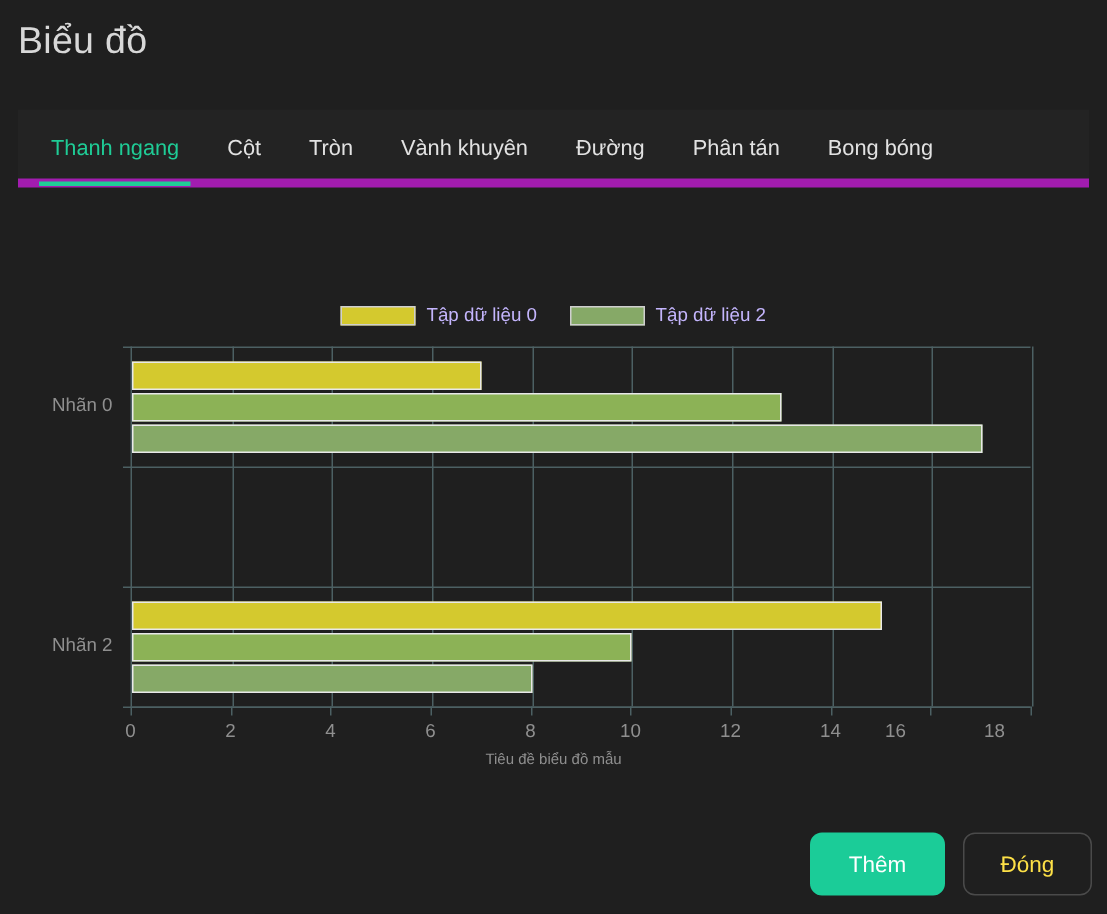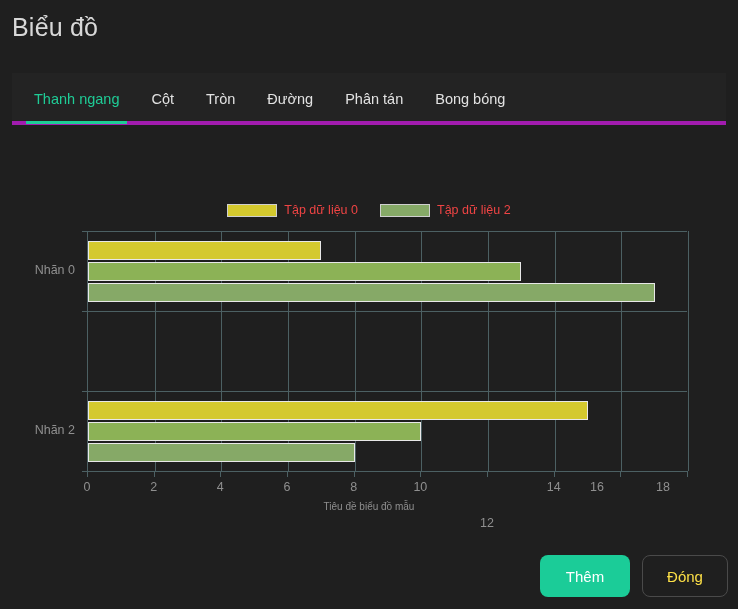--- a/index.html
+++ b/index.html
@@ -26,21 +26,21 @@
     letter-spacing: .2px;
     white-space: nowrap;
   }
 
   
   .tabbar {
     position: absolute;
     left: 12px; top: 73px;
     width: 714px; height: 52px;
     background: #232323;
-    border-bottom: 4px solid #a21caf;
+    border-bottom: 6px solid #a21caf;
   }
   .tabs-row {
     position: relative;
     display: flex;
     align-items: center;
     height: 51px;
     padding-left: 6px;
   }
   .tab {
     position: relative;
@@ -69,21 +69,21 @@
   }
   .legend {
     position: absolute;
     left: 0; top: 63px;
     width: 714px;
     display: flex;
     justify-content: center;
     align-items: center;
     gap: 22px;
     font-size: 12.5px;
-    color: #ef4444;
+    color: #c4b5fd;
   }
   .legend-item { display: flex; align-items: center; gap: 7px; }
   .legend-swatch {
     width: 50px; height: 13px;
     border: 1.5px solid #cfcfcf;
   }
 
   .plot {
     position: absolute;
     left: 75px; top: 91px;
@@ -195,20 +195,23 @@
     <div class="tabs-row" id="tabs-row">
         <div class="tab active">
           <span>Thanh ngang</span>
           <span class="tab-underline"></span>
         </div>
         <div class="tab">
           <span>Cột</span>
         </div>
         <div class="tab">
           <span>Tròn</span>
+        </div>
+        <div class="tab">
+          <span>Vành khuyên</span>
         </div>
         <div class="tab">
           <span>Đường</span>
         </div>
         <div class="tab">
           <span>Phân tán</span>
         </div>
         <div class="tab">
           <span>Bong bóng</span>
         </div>
@@ -265,21 +268,21 @@
         <div class="xtick-label" style="left: 66.6667px;">2</div>
         <div class="xtick" style="left: 133.333px;"></div>
         <div class="xtick-label" style="left: 133.333px;">4</div>
         <div class="xtick" style="left: 200px;"></div>
         <div class="xtick-label" style="left: 200px;">6</div>
         <div class="xtick" style="left: 266.667px;"></div>
         <div class="xtick-label" style="left: 266.667px;">8</div>
         <div class="xtick" style="left: 333.333px;"></div>
         <div class="xtick-label" style="left: 333.333px;">10</div>
         <div class="xtick" style="left: 400px;"></div>
-        <div class="xtick-label" style="left: 400px; margin-top: 36px;">12</div>
+        <div class="xtick-label" style="left: 400px;">12</div>
         <div class="xtick" style="left: 466.667px;"></div>
         <div class="xtick-label" style="left: 466.667px;">14</div>
         <div class="xtick" style="left: 533.333px;"></div>
         <div class="xtick-label" style="left: 510px;">16</div>
         <div class="xtick" style="left: 600px;"></div>
         <div class="xtick-label" style="left: 576px;">18</div>
       </div>
 
     <div class="axis-title">Tiêu đề biểu đồ mẫu</div>
   </div>

